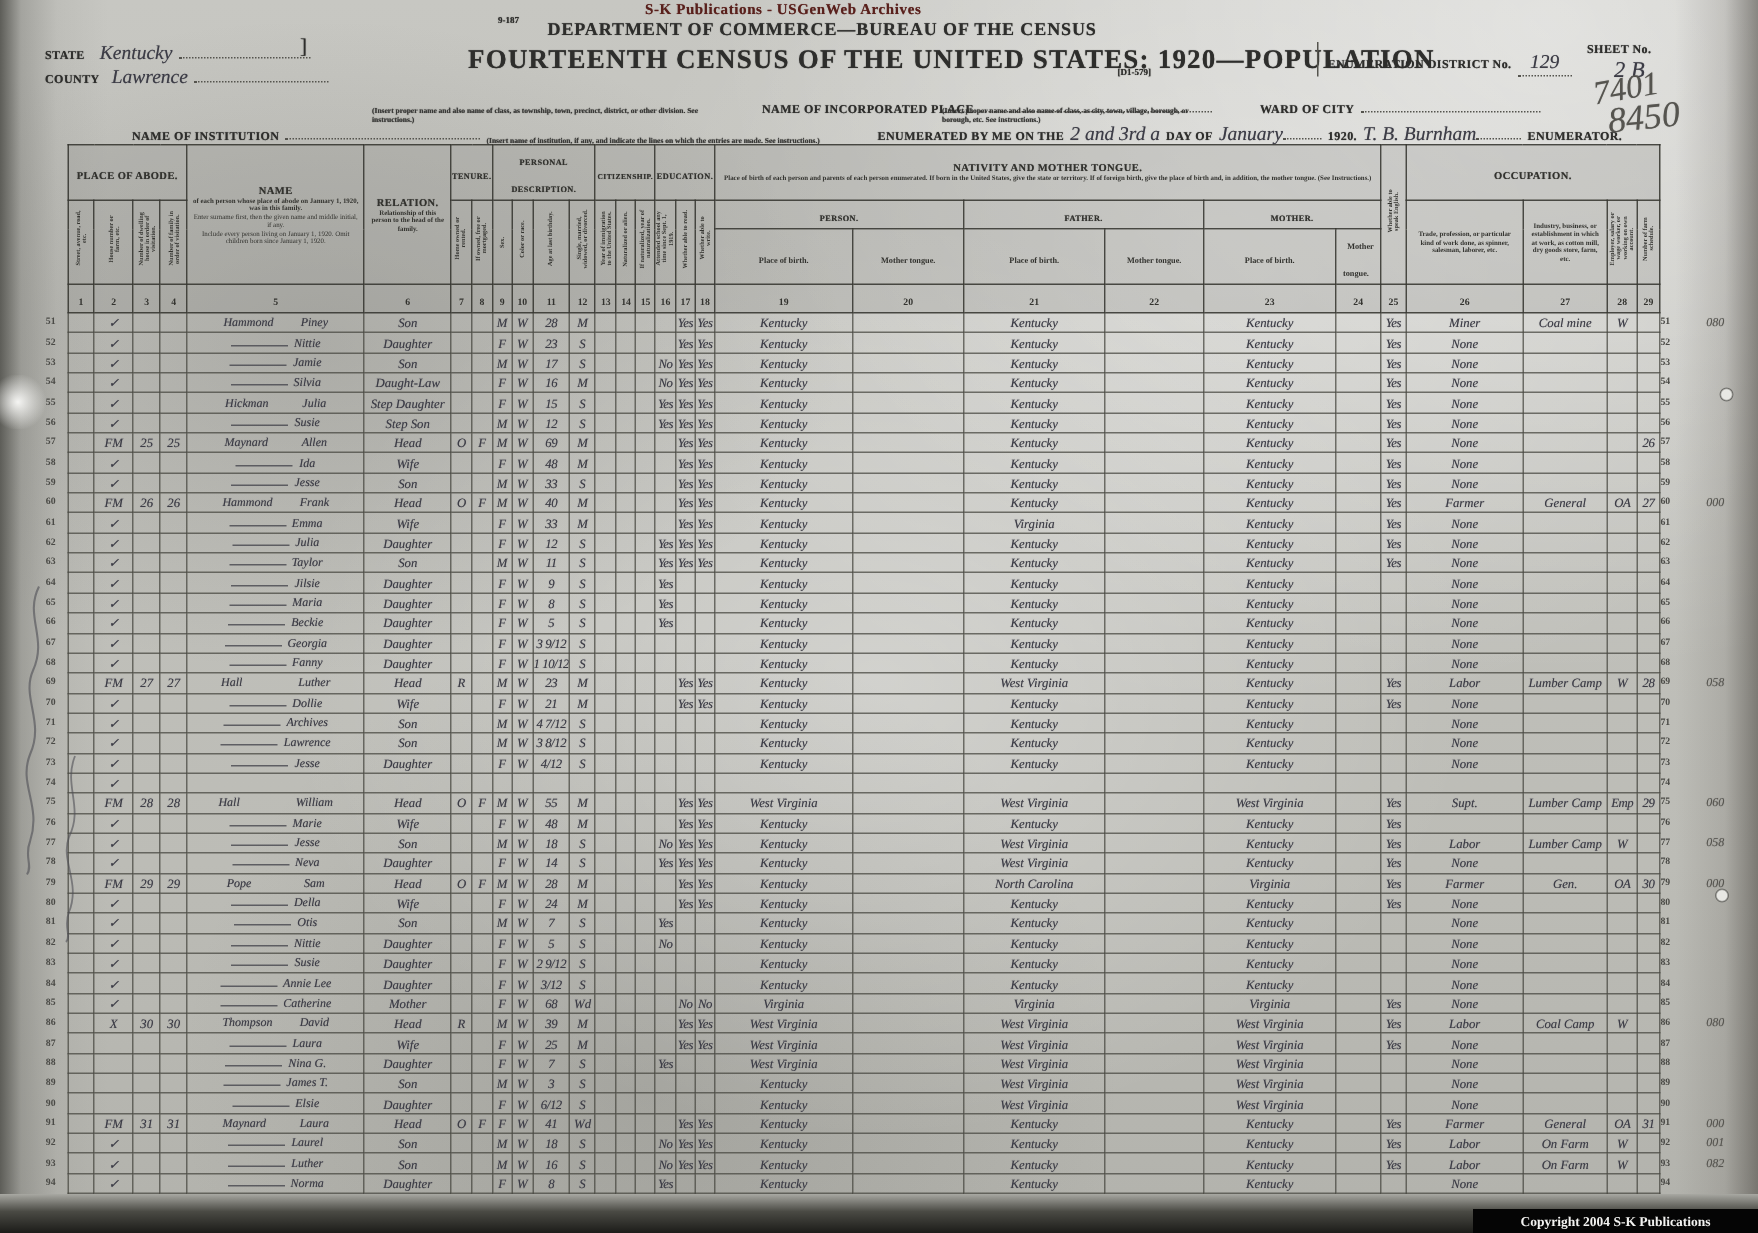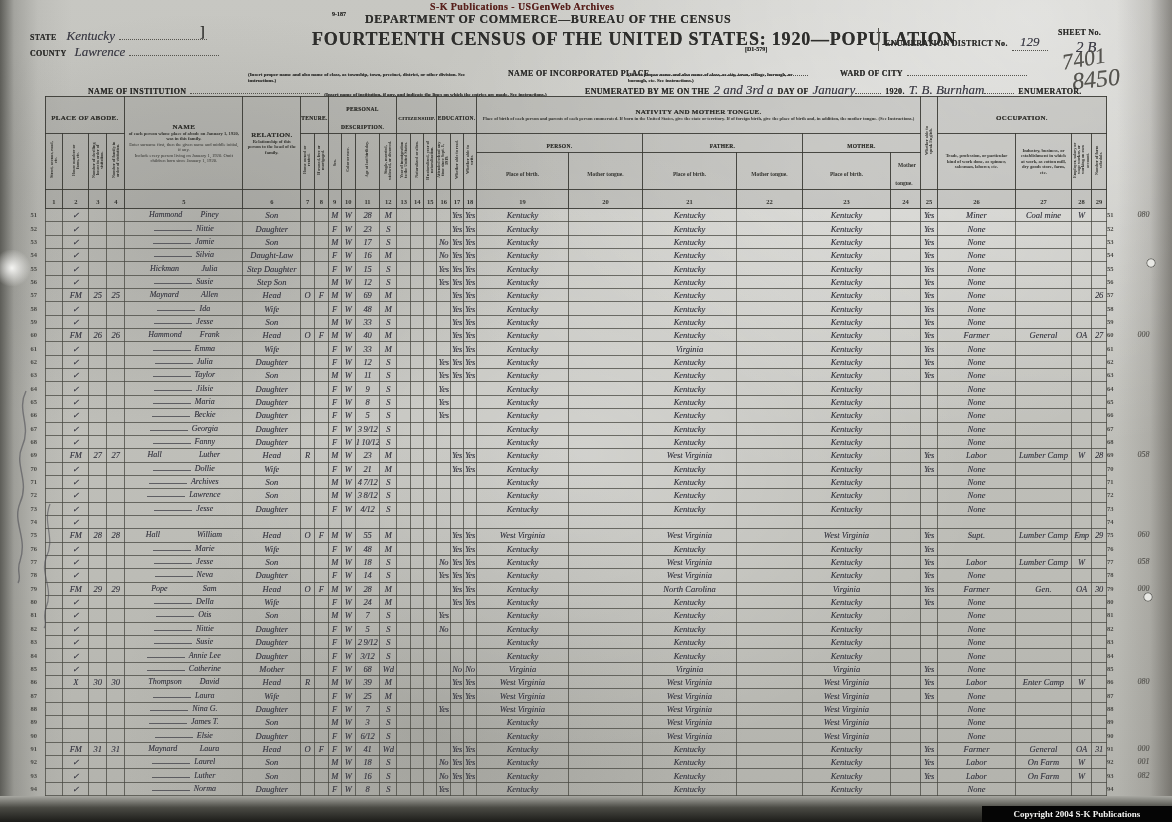--- a/index.html
+++ b/index.html
@@ -1467,21 +1467,21 @@
           <td class="b hw agecell">Yes</td>
           <td class="b hw agecell">Yes</td>
           <td class="b hw">West Virginia</td>
           <td class="b"></td>
           <td class="b hw">West Virginia</td>
           <td class="b"></td>
           <td class="b hw">West Virginia</td>
           <td class="b"></td>
           <td class="b hw agecell">Yes</td>
           <td class="b hw">Labor</td>
-          <td class="b hw">Enter Camp</td>
+          <td class="b hw">Coal Camp</td>
           <td class="b hw agecell">W</td>
           <td class="b hw agecell"></td>
           <td class="noborder lineno" style="text-align: left;">86</td>
           <td class="noborder pencil annot">080</td>
         </tr>
         <tr>
           <td class="noborder lineno">87</td>
           <td class="b"></td>
           <td class="b hw"></td>
           <td class="b hw"></td>

